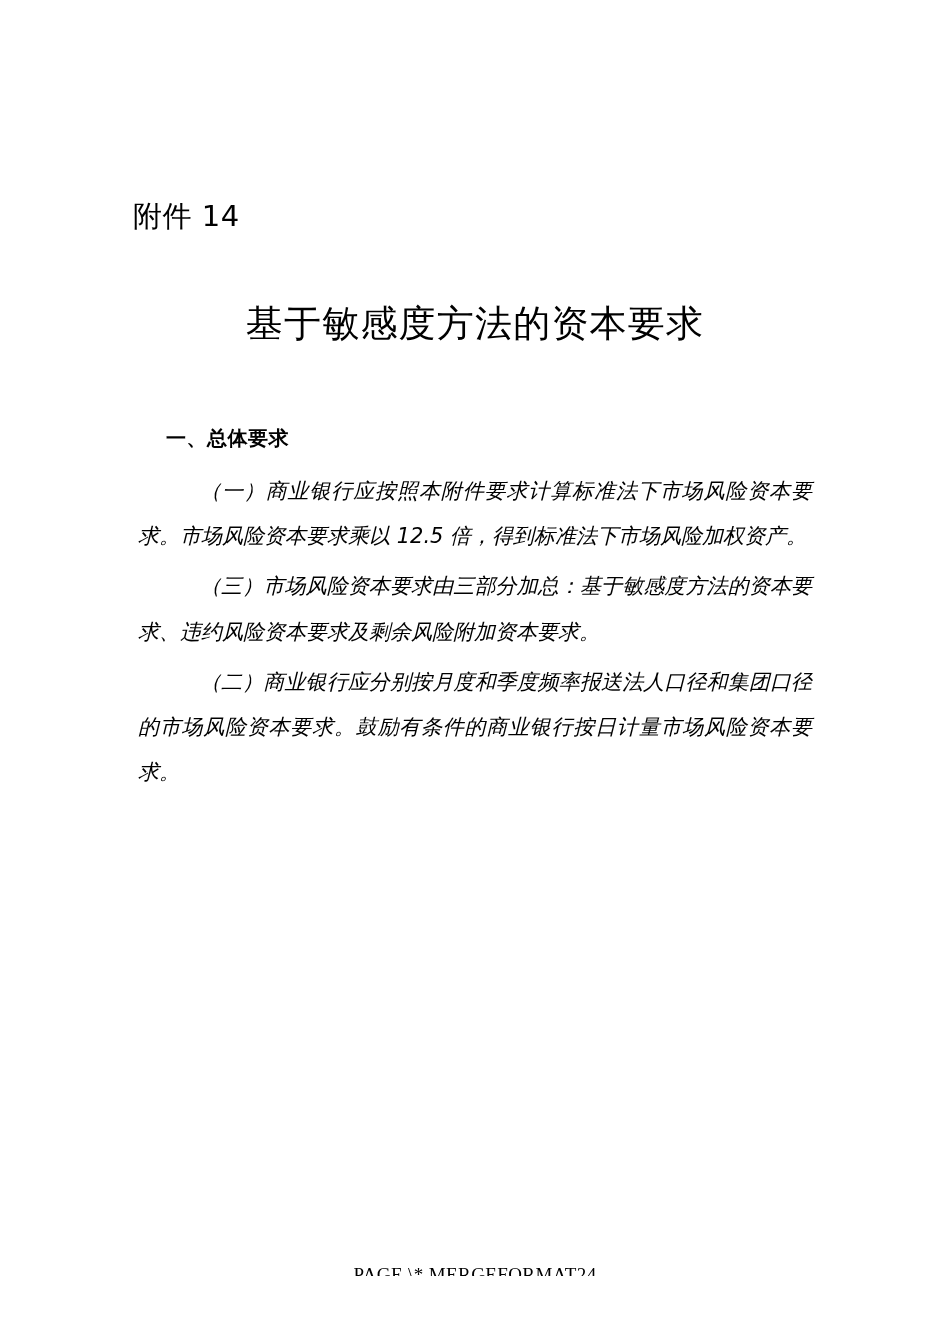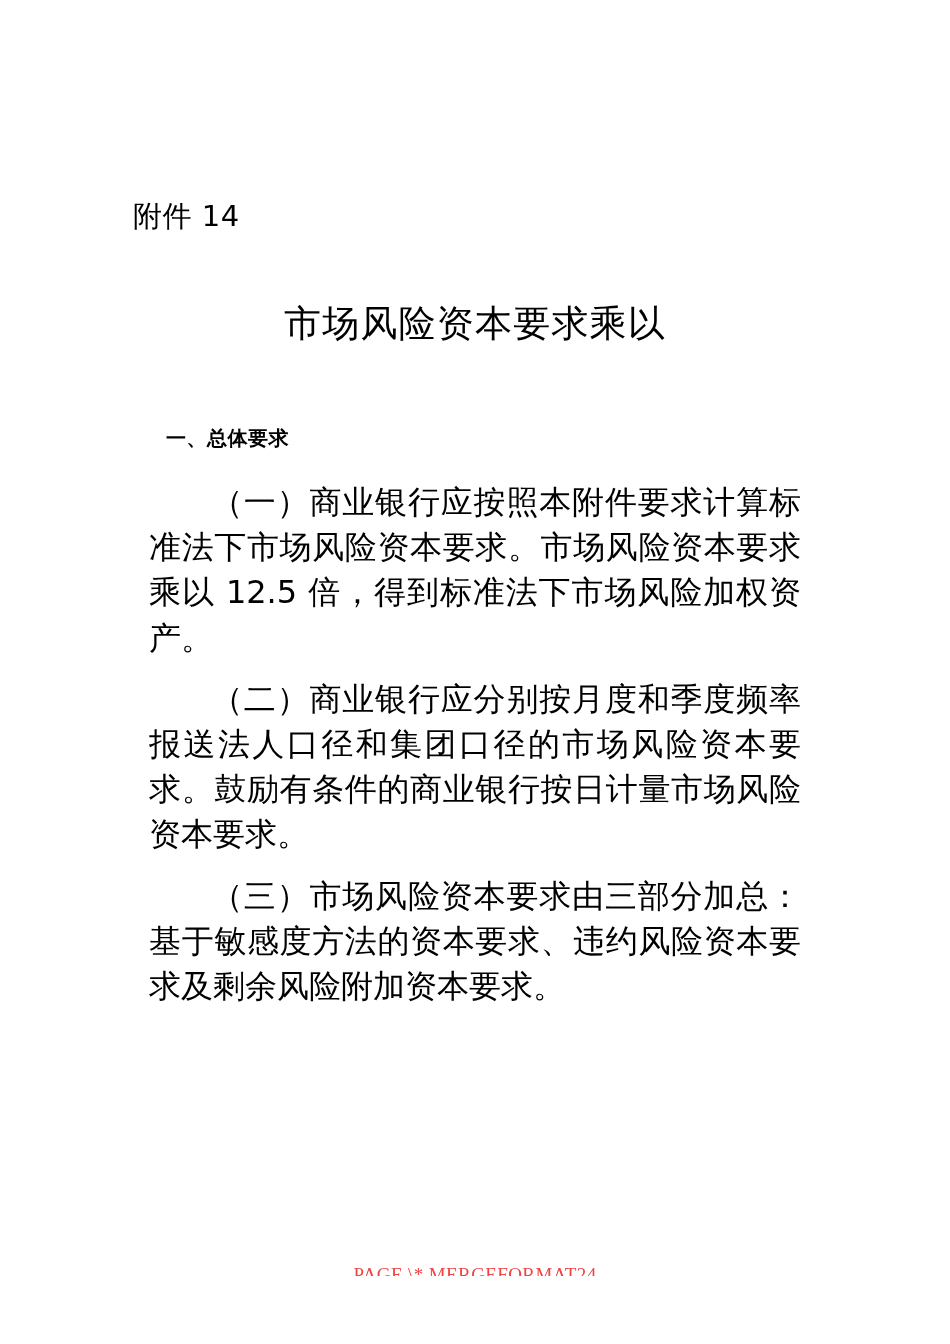--- a/index.html
+++ b/index.html
@@ -73,63 +73,64 @@
 
   
   .body-block {
     position: absolute;
     left: 0;
     top: 464px;
     width: 684px;
   }
 
   p.para {
-    margin: 16px;
-    font-size: 32px;
+    margin: 5px;
+    font-size: 21px;
     line-height: 45.2px;
     text-indent: 62px;
     text-align: justify;
     text-justify: inter-ideograph;
     letter-spacing: 0px;
     word-break: break-all;
+    font-style: italic;
   }
   p.para.num-item {
     text-indent: 60px;
   }
 
   
   .footer {
     position: absolute;
     left: 0;
     top: 1262px;
     width: 950px;
     text-align: center;
     font-family: "Liberation Serif", "DejaVu Serif", serif;
     font-size: 19px;
     line-height: 26px;
     letter-spacing: 0.4px;
-    color: #ef4444;
+    color: #000000;
   }
 </style>
 </head>
 <body>
 
 <div class="page">
 
   <div class="content">
 
     <div class="attachment-label">附件 14</div>
 
-    <div class="doc-title">市场风险资本要求乘以</div>
+    <div class="doc-title">基于敏感度方法的资本要求</div>
 
     <div class="section-heading">一、总体要求</div>
 
     <div class="body-block">
       <p class="para">（一）商业银行应按照本附件要求计算标准法下市场风险资本要求。市场风险资本要求乘以 12.5 倍，得到标准法下市场风险加权资产。</p>
+      <p class="para">（三）市场风险资本要求由三部分加总：基于敏感度方法的资本要求、违约风险资本要求及剩余风险附加资本要求。</p>
       <p class="para">（二）商业银行应分别按月度和季度频率报送法人口径和集团口径的市场风险资本要求。鼓励有条件的商业银行按日计量市场风险资本要求。</p>
-      <p class="para">（三）市场风险资本要求由三部分加总：基于敏感度方法的资本要求、违约风险资本要求及剩余风险附加资本要求。</p>
     </div>
 
   </div>
 
   <div class="footer">PAGE  \* MERGEFORMAT24</div>
 
 </div>
 
 </body></html>

